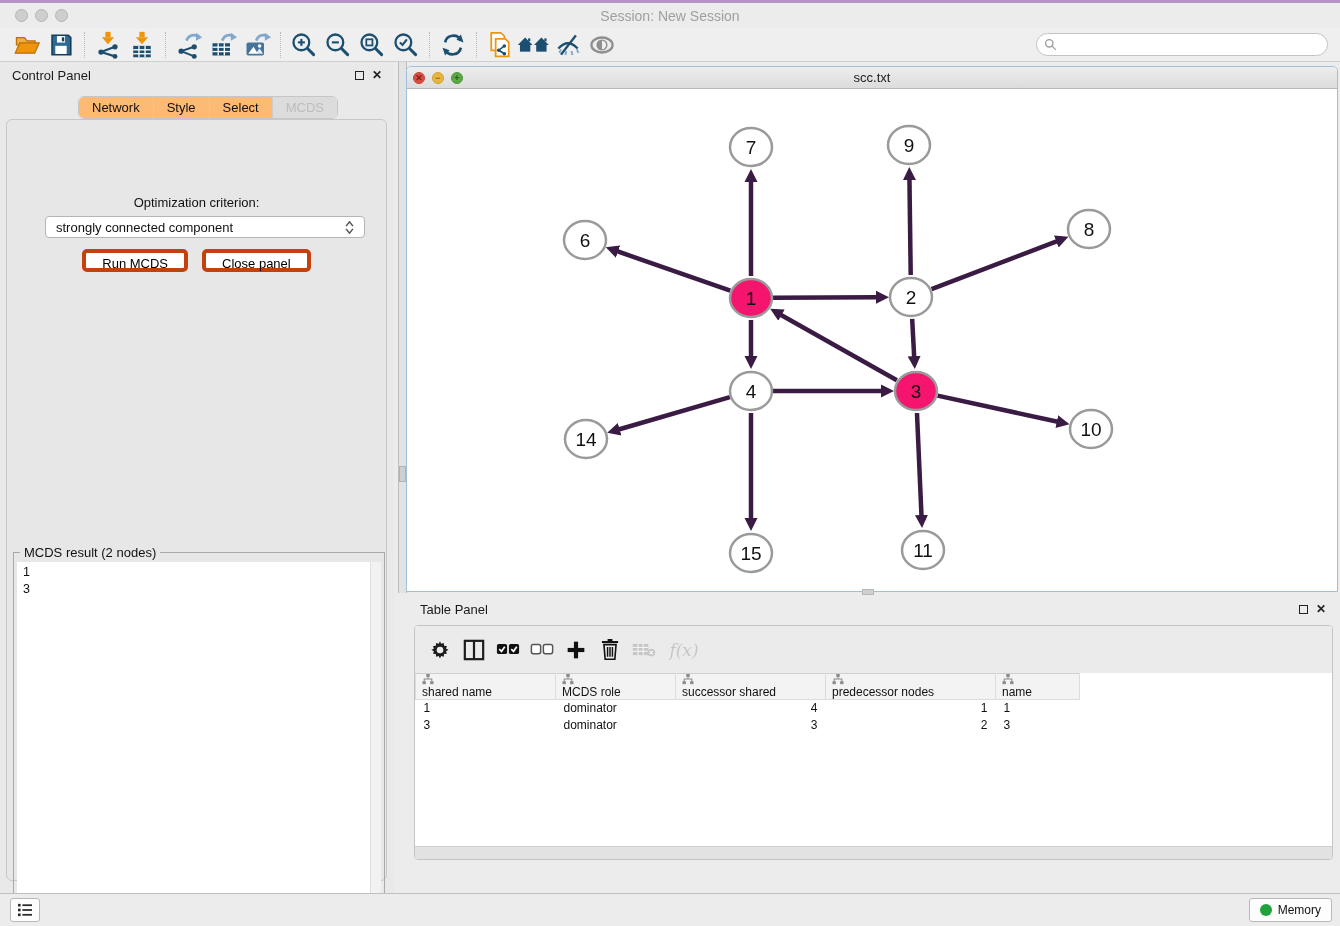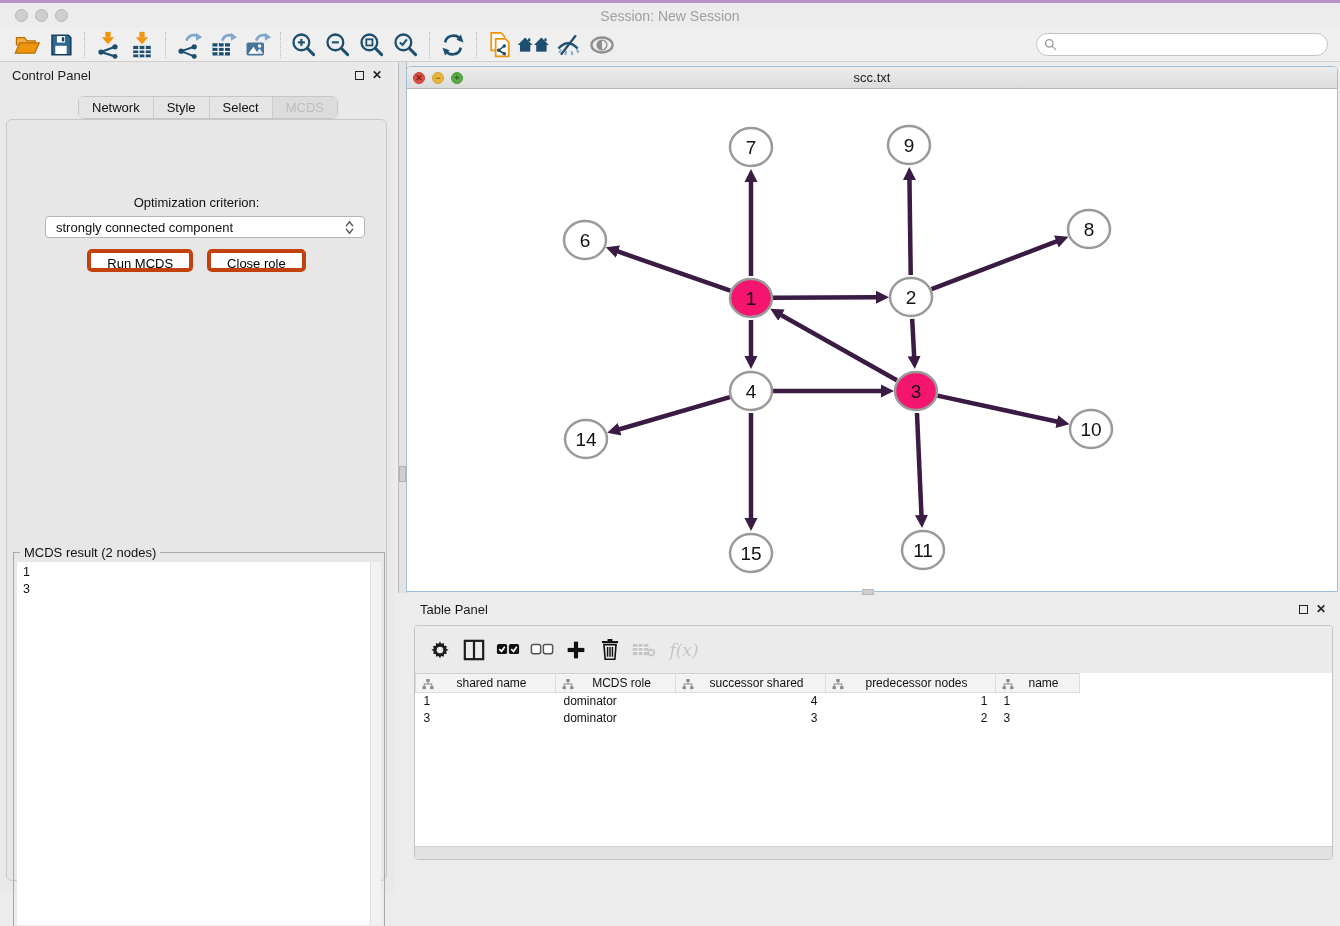--- a/index.html
+++ b/index.html
@@ -28,21 +28,21 @@
 
   
   #control-panel { left:0; top:62px; width:394px; height:831px; background:#e9e9e9; }
   .panel-titlerow { display:flex; align-items:center; height:26px; padding:0 12px; }
   .panel-title { font-size:13px; color:#1a1a1a; }
   .panel-btns { margin-left:auto; display:flex; align-items:center; gap:8px; }
   .float-box { width:9px; height:9px; border:1.5px solid #222; display:inline-block; }
   .close-x { font-size:12px; font-weight:bold; color:#222; line-height:1; }
 
   #cp-tabs { position:absolute; left:78px; top:34px; display:flex; border:1px solid #c6c6c6; border-radius:6px; overflow:hidden; background:#fff; }
-  .seg-tab { padding:3px 13px; font-size:13px; background:#e5e5e5; border-right:1px solid #ccc; white-space:nowrap; }
+  .seg-tab { padding:3px 13px; font-size:13px; background:#fdba74; border-right:1px solid #ccc; white-space:nowrap; }
   .seg-tab:last-child { border-right:none; }
   .seg-tab.disabled-active { background:#dcdcdc; color:#bdbdbd; }
 
   #cp-body { position:absolute; left:6px; top:57px; width:381px; height:762px; background:#e7e7e7;
     border:1px solid #c8c8c8; border-radius:6px; }
   #opt-label { position:absolute; left:0; width:100%; top:75px; text-align:center; font-size:13px; }
   #opt-select { position:absolute; left:38px; top:96px; width:320px; height:22px; background:#fff;
     border:1px solid #b5b5b5; border-radius:4px; display:flex; align-items:center; padding:0 10px; font-size:13px; }
   #opt-select .stepper { margin-left:auto; display:flex; flex-direction:column; gap:1px; }
   #run-row { position:absolute; left:0; top:129px; width:100%; display:flex; justify-content:center; gap:14px; }
@@ -75,21 +75,21 @@
   #table-panel { left:406px; top:596px; width:934px; height:297px; background:#ececec; }
   #tp-container { position:absolute; left:8px; top:29px; width:919px; height:235px; background:#fff;
     border:1px solid #c4c4c4; border-radius:4px; overflow:hidden; }
   #tp-toolbar { height:47px; background:#ebebeb; display:flex; align-items:center; padding-left:10px; gap:4px; }
   .tpt-icon { display:inline-flex; align-items:center; justify-content:center; width:30px; height:30px; }
   .tpt-icon.dim { opacity:.45; }
   .fx { font-family:"DejaVu Serif", serif; font-style:italic; font-size:17px; color:#9a9a9a; }
   #tp-table { width:100%; border-collapse:collapse; font-size:12px; }
   #tp-table th { background:#f3f3f3; border:1px solid #dcdcdc; border-top:1px solid #cfcfcf; font-weight:normal;
     height:19px; padding:0 6px; }
-  #tp-table th .hwrap { display:flex; align-items:flex-end; }
+  #tp-table th .hwrap { display:flex; align-items:flex-start;flex-direction:column; }
   #tp-table th .hlabel { flex:1; text-align:center; }
   #tp-table td { height:17px; padding:0 8px; vertical-align:middle; }
   td.num { text-align:right; }
   #tp-bottomstrip { position:absolute; left:0; bottom:0; width:100%; height:13px; background:#e2e2e2; border-top:1px solid #d0d0d0; }
 
   #tp-tabs { position:absolute; left:0; right:0; top:268px; display:flex; justify-content:center; }
   #tp-tabs .group { display:flex; border:1px solid #c6c6c6; border-radius:6px; overflow:hidden; background:#fff; }
 
   
   #status-bar { left:0; top:893px; width:1340px; height:33px; background:#ececec; border-top:1px solid #bfbfbf; }
@@ -293,21 +293,21 @@
           <svg width="9" height="6" viewBox="0 0 10 7">
               <polyline points="1,6 5,1 9,6" fill="none" stroke="#555" stroke-width="1.8"></polyline>
             </svg>
           <svg width="9" height="6" viewBox="0 0 10 7">
               <polyline points="1,1 5,6 9,1" fill="none" stroke="#555" stroke-width="1.8"></polyline>
             </svg>
         </span>
       </div>
       <div id="run-row">
         <button class="cp-btn">Run MCDS</button>
-        <button class="cp-btn">Close role</button>
+        <button class="cp-btn">Close panel</button>
       </div>
       <div id="mcds-group">
         <span id="mcds-label">MCDS result (2 nodes)</span>
         <div id="mcds-text">1
 3</div>
         <div id="mcds-scroll"></div>
       </div>
     </div>
   </div>
 
@@ -540,14 +540,30 @@
               <td class="num">2</td>
               <td>3</td>
               <td></td>
             </tr>
           </tbody>
       </table>
       <div id="tp-bottomstrip"></div>
     </div>
   </div>
 
+  <div id="status-bar" class="abs">
+    <div id="dev-btn">
+      <svg width="16" height="14" viewBox="0 0 18 16">
+        <rect x="1" y="1" width="3" height="3" fill="#2a2a2a"></rect>
+          <rect x="6" y="1.5" width="11" height="2" fill="#2a2a2a"></rect>
+        <rect x="1" y="6.5" width="3" height="3" fill="#2a2a2a"></rect>
+          <rect x="6" y="7" width="11" height="2" fill="#2a2a2a"></rect>
+        <rect x="1" y="12" width="3" height="3" fill="#2a2a2a"></rect>
+          <rect x="6" y="12.5" width="11" height="2" fill="#2a2a2a"></rect>
+      </svg>
+    </div>
+    <div id="memory-btn">
+      <span id="memory-dot"></span>
+      <span>Memory</span>
+    </div>
+  </div>
 
 </div>
 
 </body></html>

